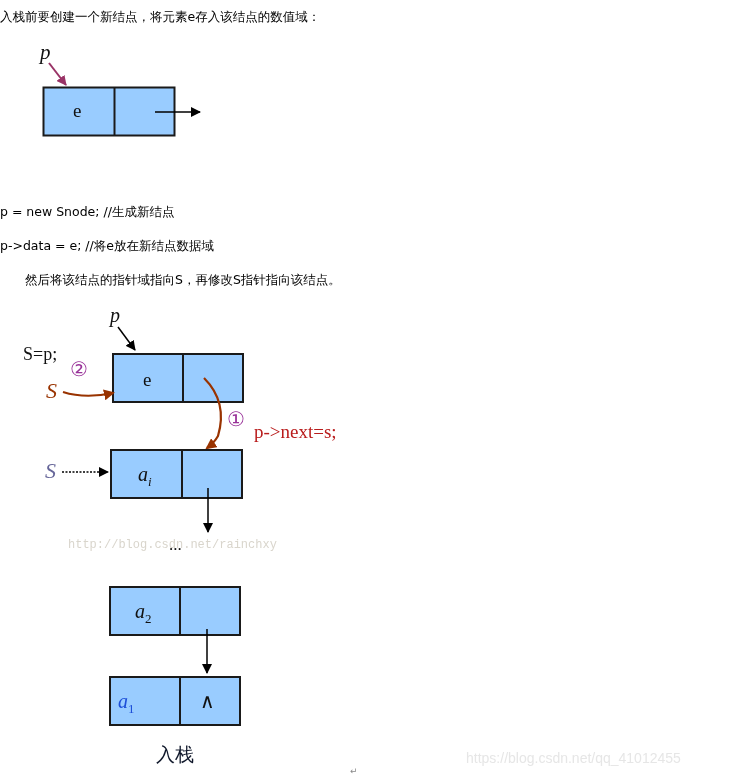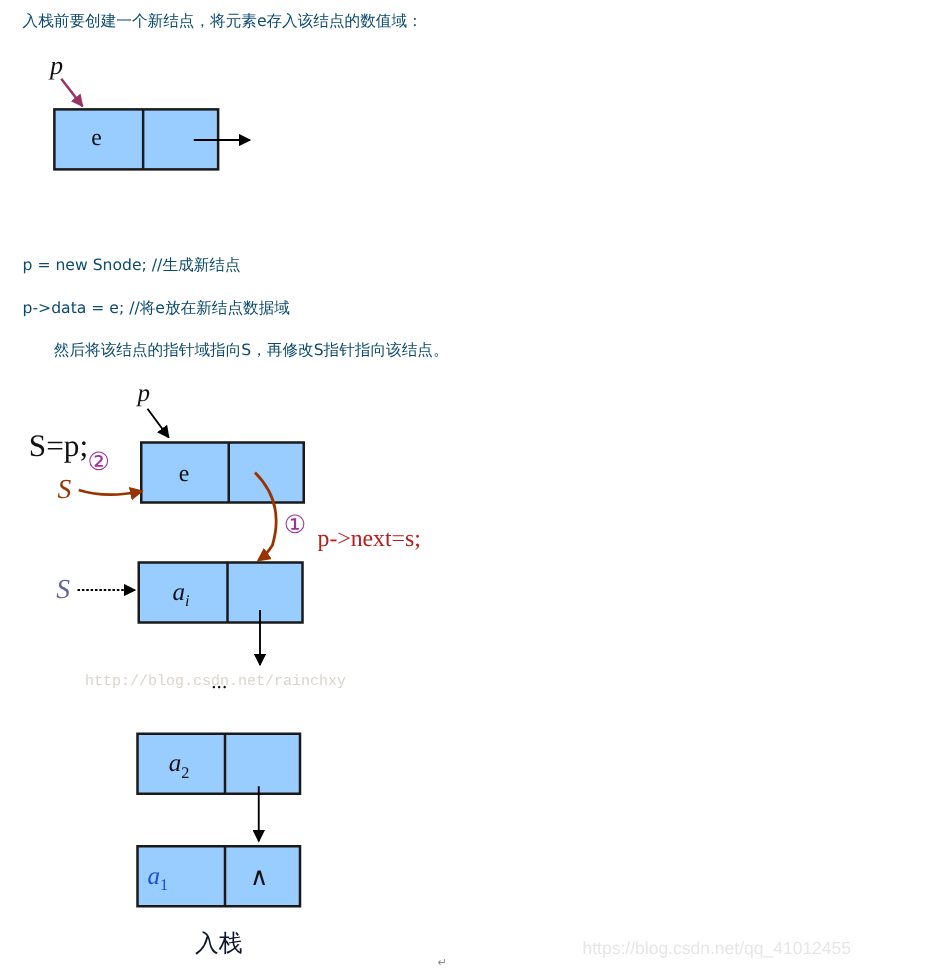--- a/index.html
+++ b/index.html
@@ -1,18 +1,18 @@
 <!DOCTYPE html>
 <html><head>
   <meta charset="utf-8">
   <style>
     html, body { margin: 0; padding: 0; background: #ffffff; }
     body { width: 741px; height: 778px; position: relative; overflow: hidden;
            font-family: "DejaVu Sans", sans-serif; color: #4d4d4d; }
-    .para { position: absolute; left: 18px; font-size: 12.5px; line-height: 16px; color: #0c4a6e; white-space: nowrap; }
+    .para { position: absolute; left: 0; font-size: 12.5px; line-height: 16px; color: #000000; white-space: nowrap; }
     svg { position: absolute; left: 0; top: 0; }
     .serif { font-family: "Liberation Serif", "DejaVu Serif", serif; }
     .watermark { position: absolute; font-family: "Liberation Mono", "DejaVu Sans Mono", monospace; color: #d9d5cc; font-size: 12px; white-space: nowrap; }
     .watermark2 { position: absolute; font-family: "Liberation Sans", sans-serif; color: #e6e6e6; font-size: 14px; white-space: nowrap; }
     .caption { position: absolute; font-family: "DejaVu Sans", sans-serif; font-size: 19px; color: #0f172a; }
     .return-mark { position: absolute; font-size: 9px; color: #888; }
   </style>
 </head>
 <body>
 
@@ -68,21 +68,21 @@
 </svg>
 
 <div class="serif" style="position:absolute;left:40px;top:40px;font-size:21px;font-style:italic;color:#111;">p</div>
 <div class="serif" style="position:absolute;left:73px;top:100px;font-size:19px;color:#111;">e</div>
 
 <div class="para" style="top:204px;">p = new Snode; //生成新结点</div>
 <div class="para" style="top:238px;">p-&gt;data = e; //将e放在新结点数据域</div>
 <div class="para" style="top:272px;margin-left:25px;">然后将该结点的指针域指向S，再修改S指针指向该结点。</div>
 
 <div class="serif" style="position:absolute;left:110px;top:304px;font-size:20px;font-style:italic;color:#111;">p</div>
-<div class="serif" style="position:absolute;left:23px;top:344px;font-size:25px;color:#111;">S=p;</div>
+<div class="serif" style="position:absolute;left:23px;top:344px;font-size:18px;color:#111;">S=p;</div>
 <div class="serif" style="position:absolute;left:70px;top:357px;font-size:20px;color:#993399;">②</div>
 <div class="serif" style="position:absolute;left:46px;top:378px;font-size:22px;font-style:italic;color:#993300;">S</div>
 <div class="serif" style="position:absolute;left:143px;top:369px;font-size:19px;color:#111;">e</div>
 <div class="serif" style="position:absolute;left:227px;top:407px;font-size:20px;color:#993399;">①</div>
 <div class="serif" style="position:absolute;left:254px;top:421px;font-size:19px;color:#b91c1c;">p-&gt;next=s;</div>
 <div class="serif" style="position:absolute;left:45px;top:458px;font-size:22px;font-style:italic;color:#666699;">S</div>
 
 <div class="serif" style="position:absolute;left:138px;top:463px;font-size:20px;font-style:italic;color:#111;"><span>a</span><sub style="font-size:13px;">i</sub></div>
 
 <div class="watermark" style="left:68px;top:538px;">http://blog.csdn.net/rainchxy</div>

